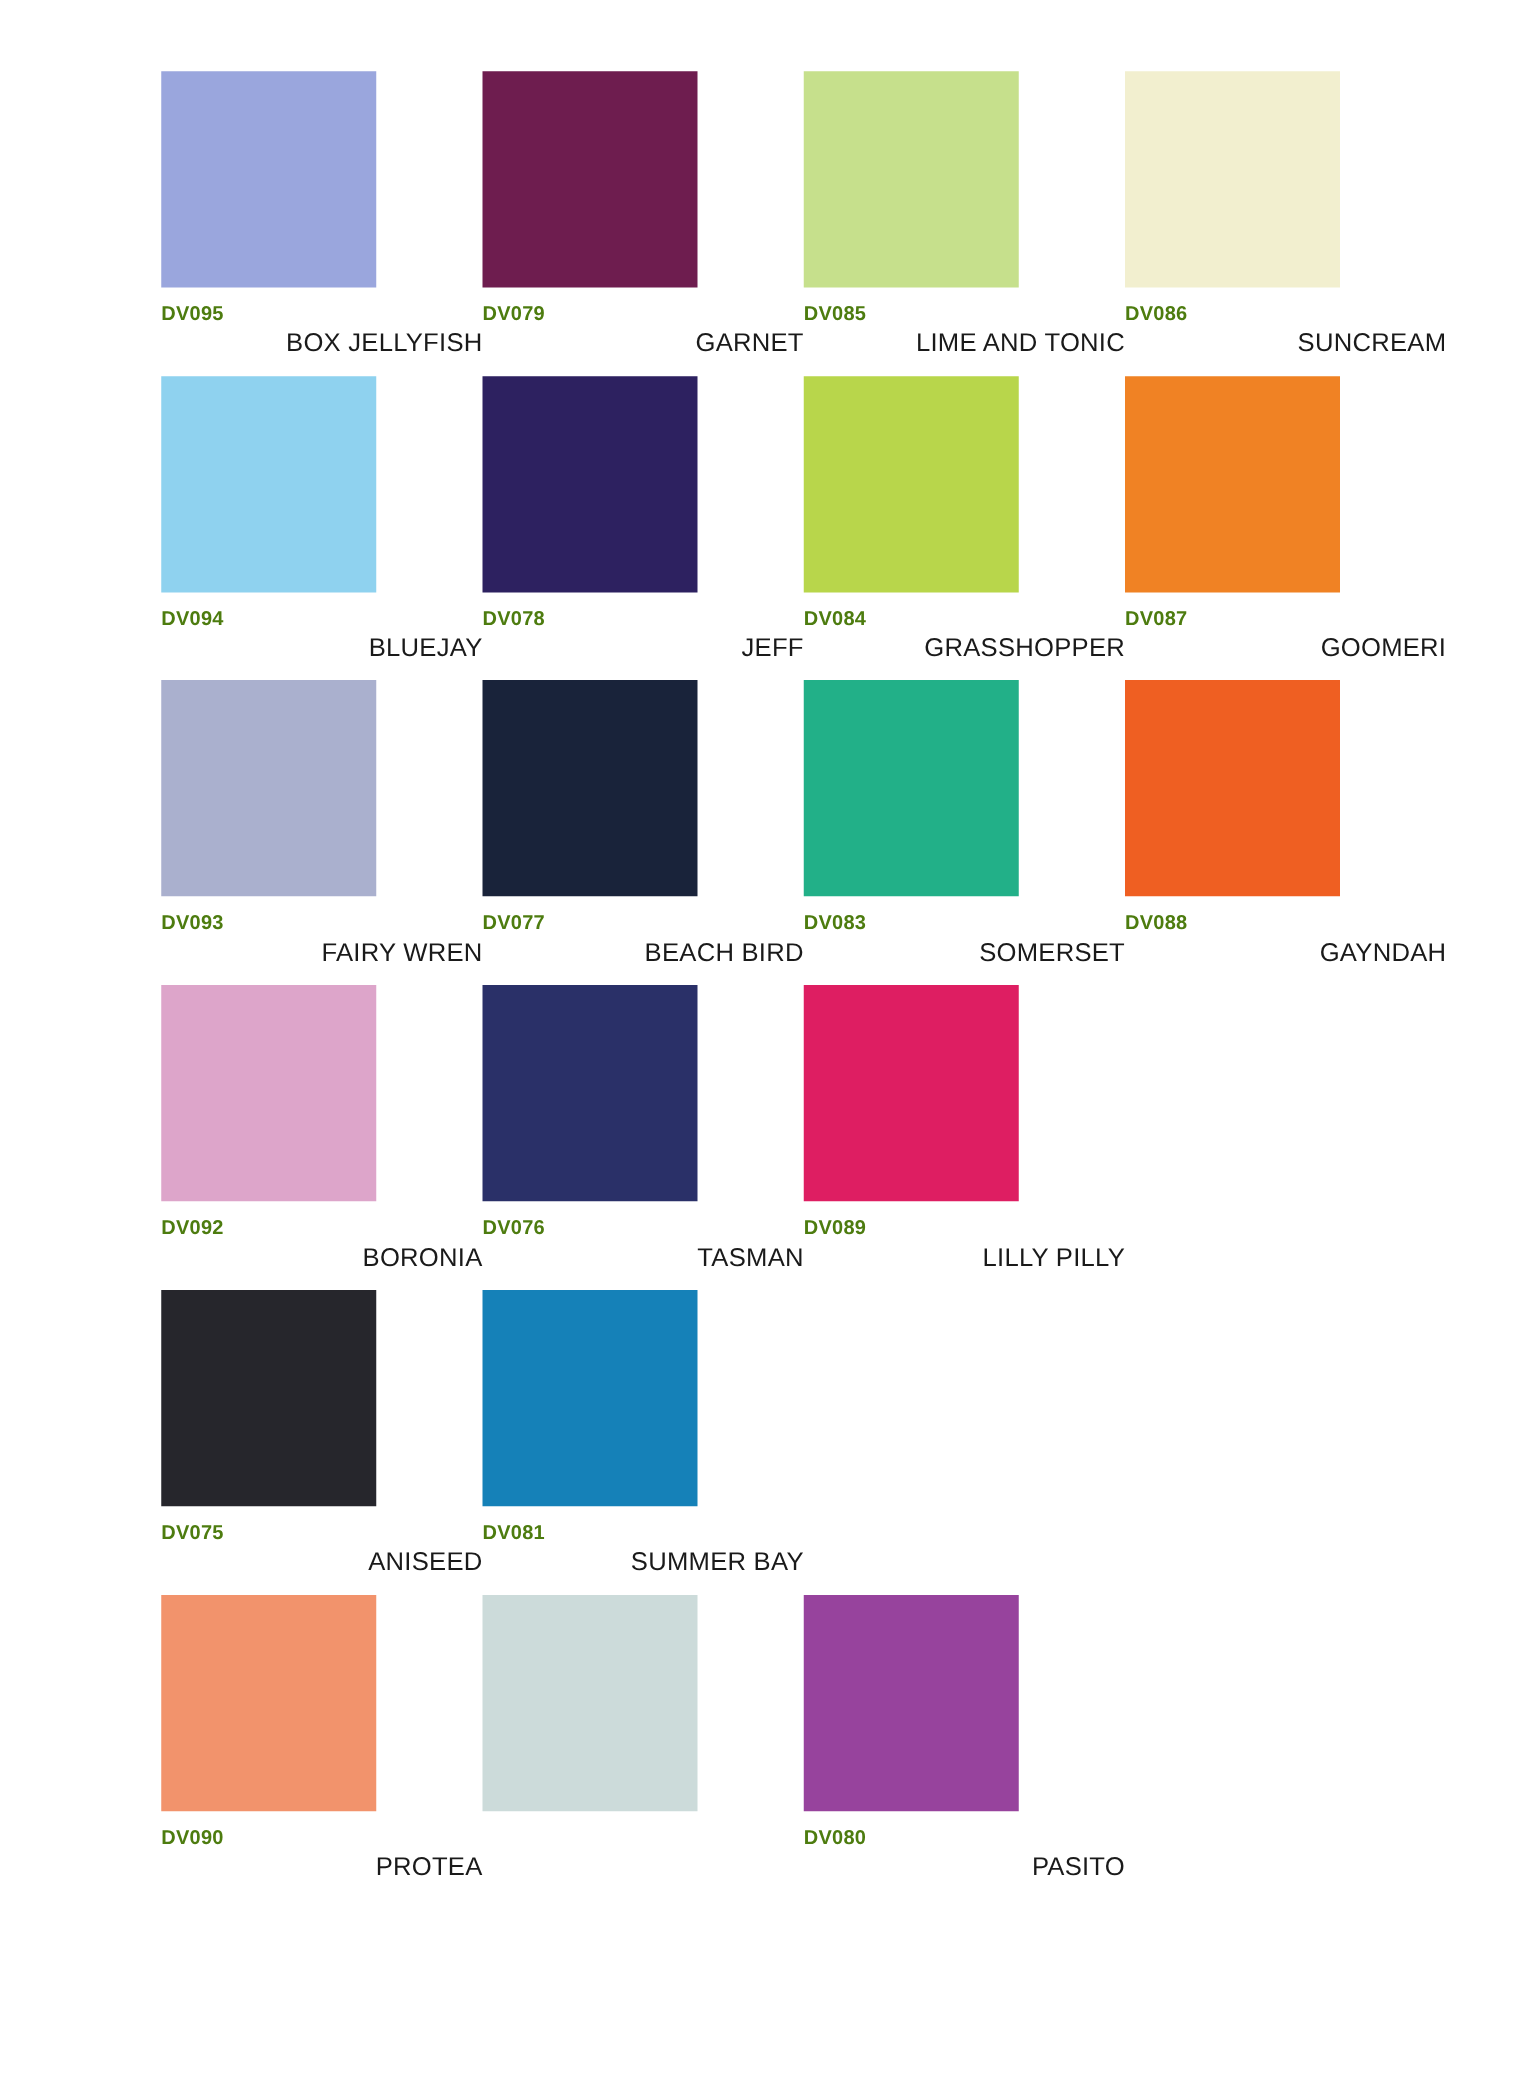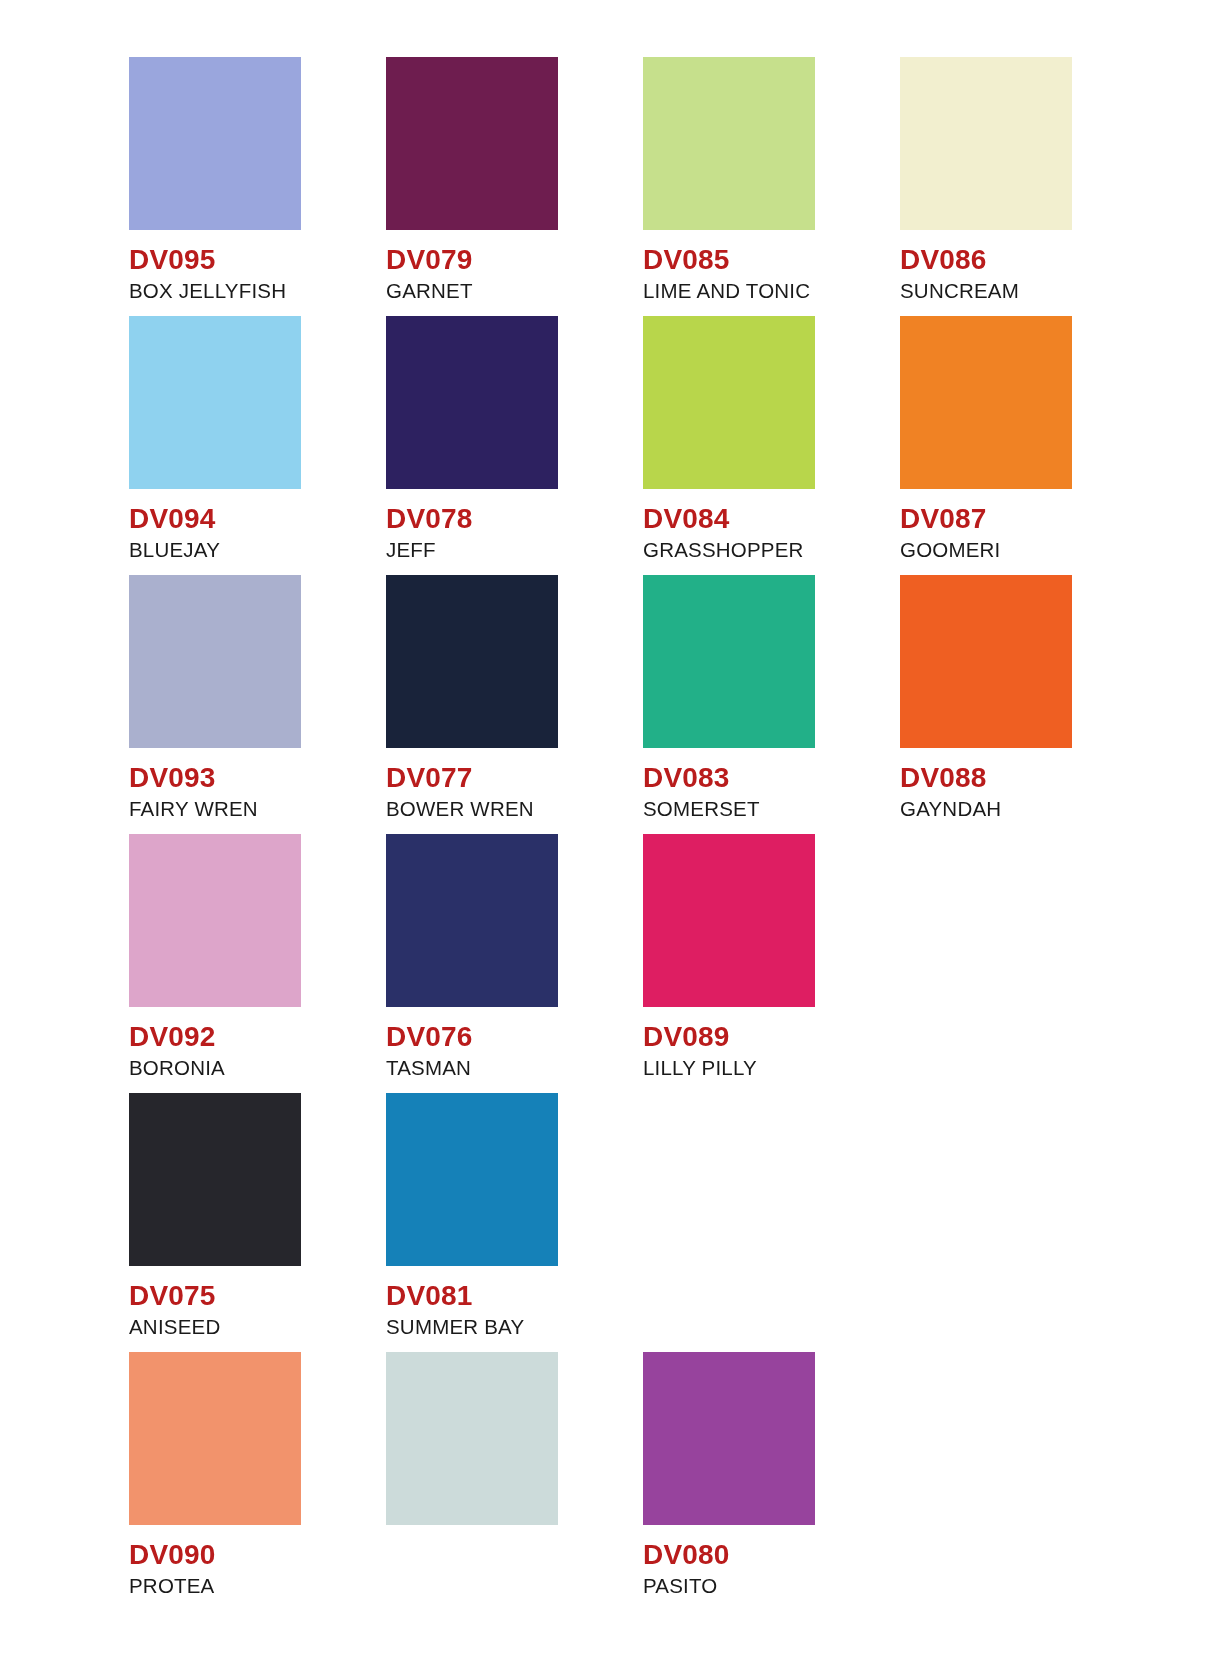--- a/index.html
+++ b/index.html
@@ -35,34 +35,35 @@
   .swatch {
     width: 172px;
     height: 173px;
     display: block;
   }
   .labels {
     padding-top: 12px;
     padding-bottom: 12px;
   }
   .code {
-    font-size: 28px;
+    font-size: 16px;
     font-weight: bold;
-    color: #b91c1c;
+    color: #4d7c0f;
     letter-spacing: 0.2px;
     line-height: 1.28;
     white-space: nowrap;
   }
   .name {
     font-size: 20.5px;
     font-weight: normal;
     color: #1a1a1a;
     letter-spacing: 0.2px;
     line-height: 1.28;
     white-space: nowrap;
+    text-align: right;
   }
   
   .labels.loose .name { margin-top: 14px; }
 </style>
 </head>
 <body>
 
 <div id="sheet">
   <div class="grid" id="grid">
       <div class="row">
@@ -130,21 +131,21 @@
           <div class="swatch" title="DV093 FAIRY WREN" style="background: rgb(170, 176, 206);"></div>
           <div class="labels">
             <div class="code">DV093</div>
             <div class="name">FAIRY WREN</div>
           </div>
         </div>
         <div class="cell">
           <div class="swatch" title="DV077 BOWER BIRD" style="background: rgb(25, 35, 58);"></div>
           <div class="labels">
             <div class="code">DV077</div>
-            <div class="name">BOWER WREN</div>
+            <div class="name">BEACH BIRD</div>
           </div>
         </div>
         <div class="cell">
           <div class="swatch" title="DV083 SOMERSET" style="background: rgb(34, 176, 136);"></div>
           <div class="labels">
             <div class="code">DV083</div>
             <div class="name">SOMERSET</div>
           </div>
         </div>
         <div class="cell">

